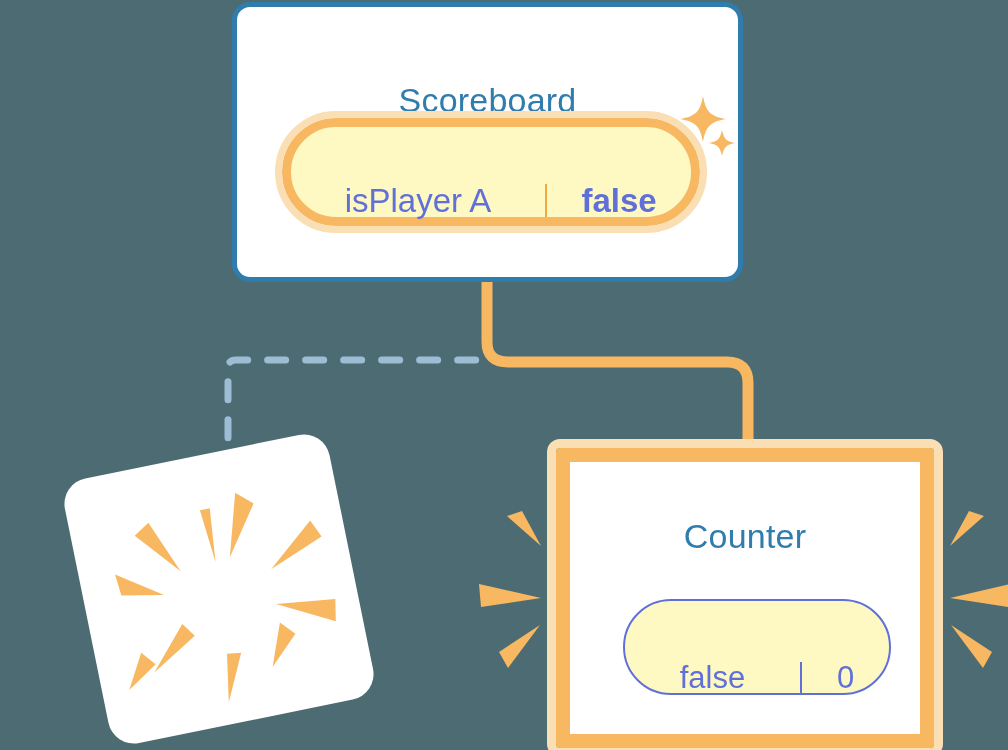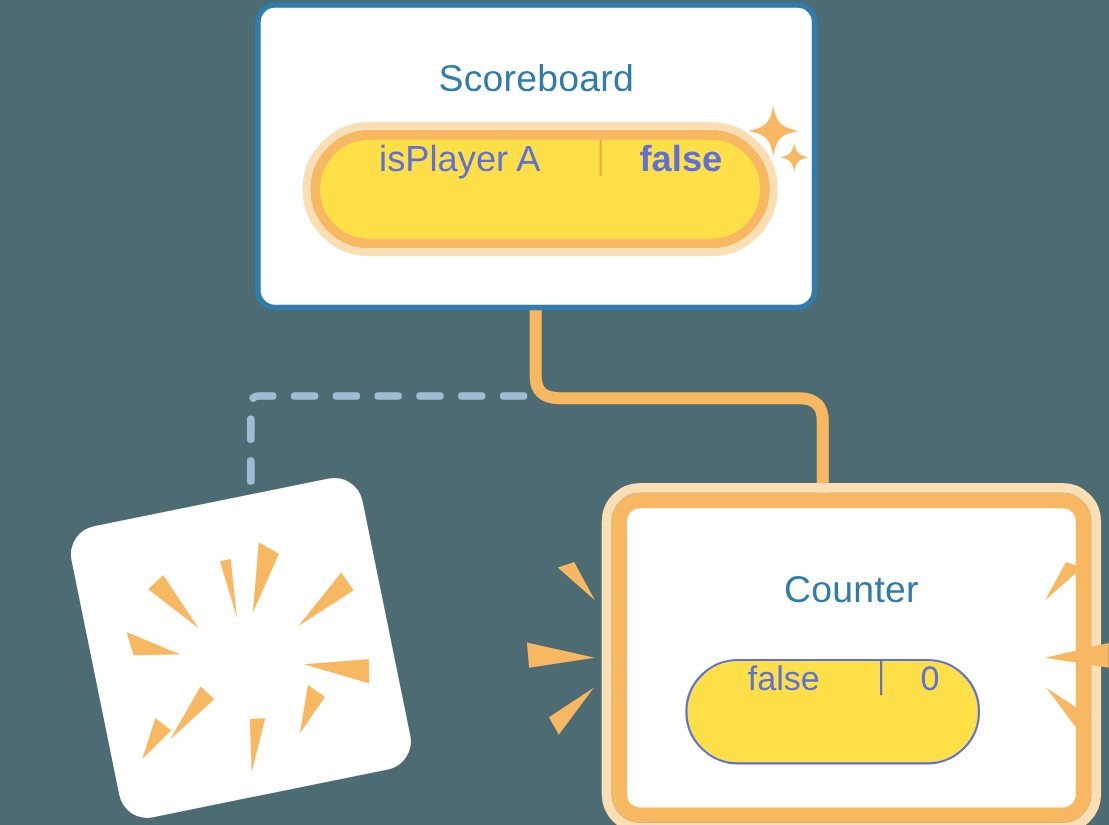--- a/index.html
+++ b/index.html
@@ -45,23 +45,23 @@
     width: 511px;
     height: 280px;
     border: 5px solid #2f7cad;
     border-radius: 18px;
     z-index: 3;
   }
 
   .card-counter {
     left: 556px;
     top: 448px;
-    width: 436px;
+    width: 378px;
     height: 300px;
-    border-radius: 26px;
+    border-radius: 4px;
     border: 14px solid #f7b861;
     outline: 9px solid #fbdfb4;
     outline-offset: 0px;
     z-index: 4;
   }
 
   .card-ghost {
     left: 84px;
     top: 454px;
     width: 270px;
@@ -74,29 +74,29 @@
   
   .card-title {
     text-align: center;
     color: #2f7cad;
     font-size: 34px;
     font-weight: 400;
     letter-spacing: 0.2px;
     line-height: 1;
     user-select: none;
   }
-  .card-scoreboard .card-title { margin-top: 48px; }
+  .card-scoreboard .card-title { margin-top: 76px; }
   .card-counter   .card-title { margin-top: 57px; }
 
   
   .pill {
     display: flex;
-    align-items: flex-start;
+    align-items: flex-end;
     box-sizing: border-box;
-    background: #fde047;
+    background: #fef9c3;
   }
 
   .pill-highlight {
     position: absolute;
     left: 45px;
     top: 111px;
     width: 418px;
     height: 108px;
     border: 9px solid #f7b861;
     border-radius: 999px;

